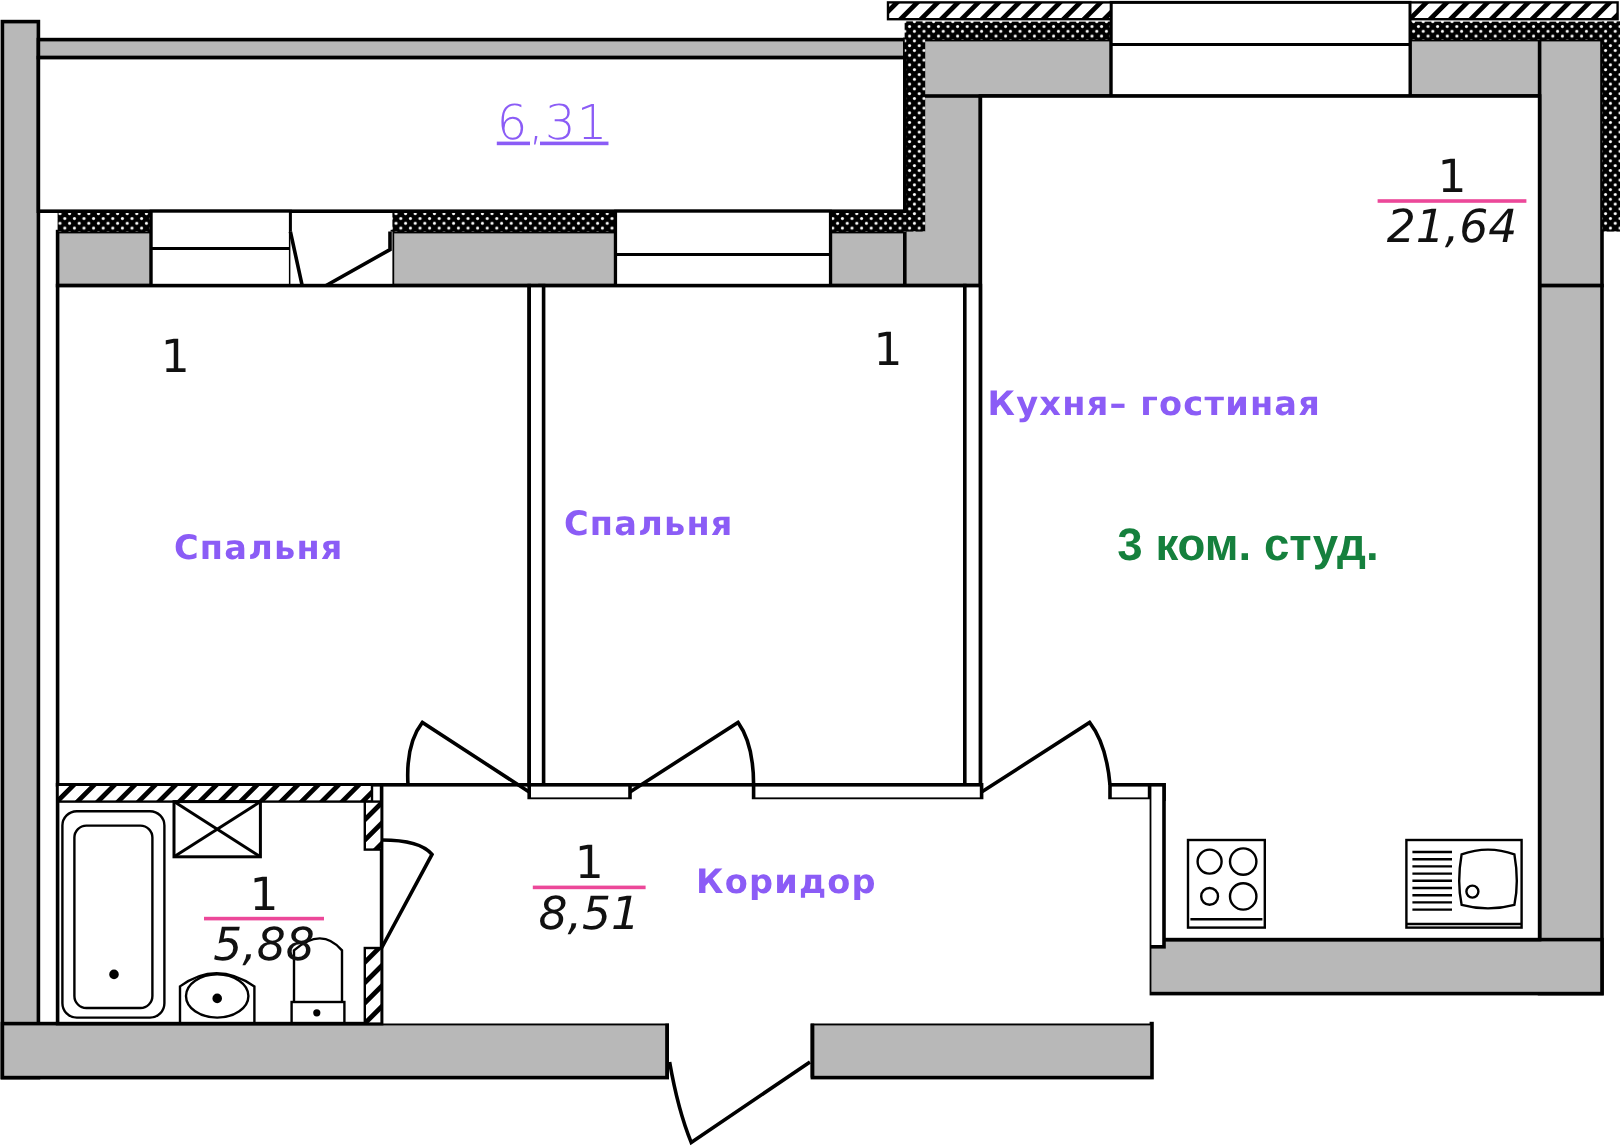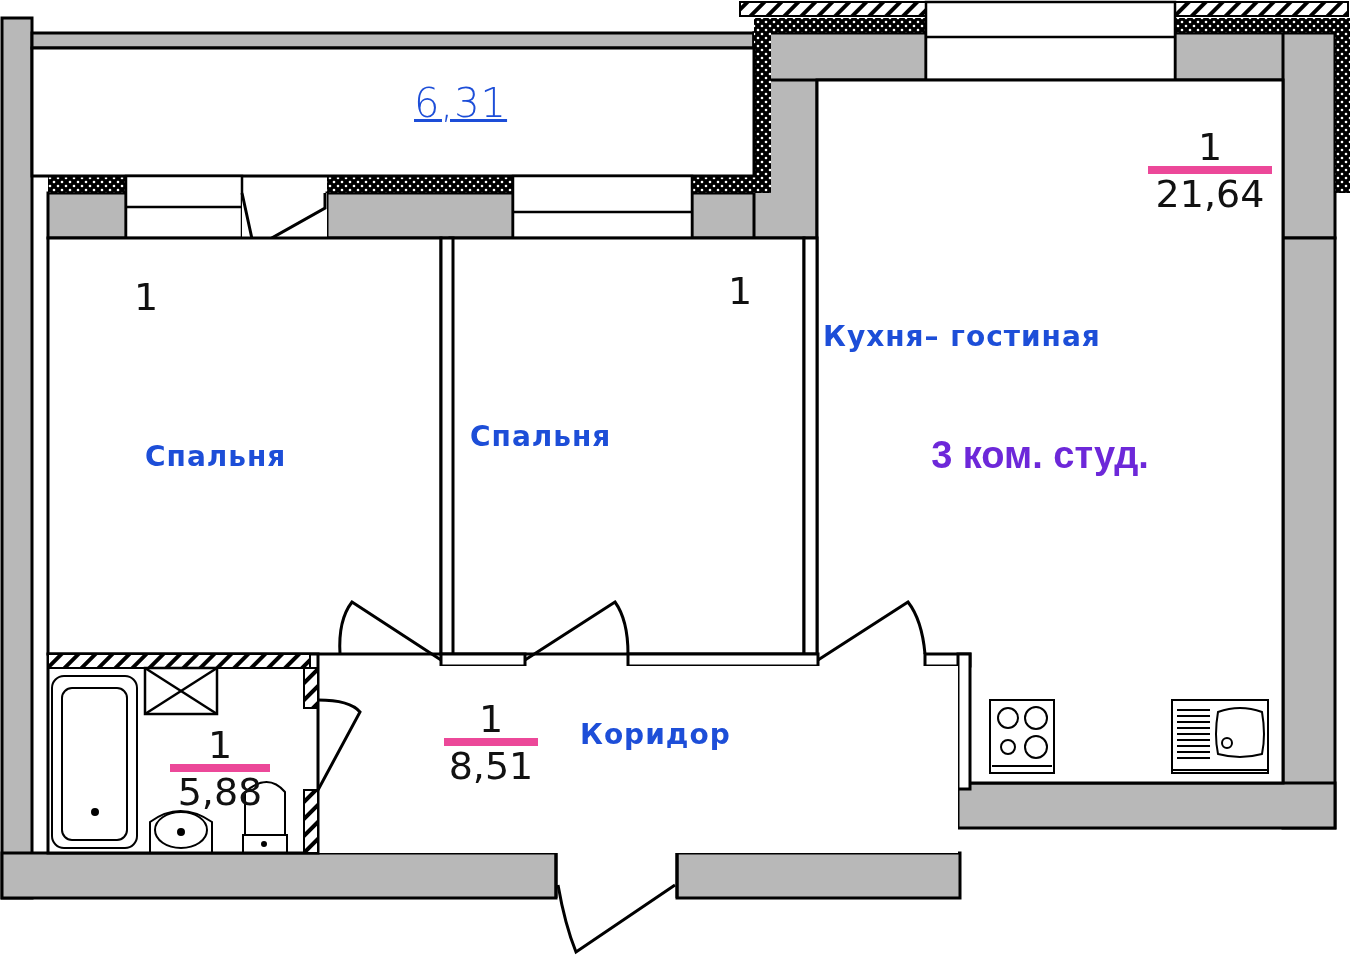--- a/index.html
+++ b/index.html
@@ -1,23 +1,23 @@
 <!DOCTYPE html>
 <html><head>
 <meta charset="utf-8">
 <style>
   html,body{margin:0;padding:0;background:#fff;}
   body{width:1350px;height:955px;overflow:hidden;position:relative;font-family:"DejaVu Sans",sans-serif;}
   svg{position:absolute;left:0;top:0;}
-  .lbl{position:absolute;color:#1d4ed8;white-space:nowrap;font-family:"DejaVu Sans",sans-serif;font-weight:300;letter-spacing:1px;}
+  .lbl{position:absolute;color:#8b5cf6;white-space:nowrap;font-family:"DejaVu Sans",sans-serif;font-weight:300;letter-spacing:1px;}
   .frac{position:absolute;text-align:center;color:#111;font-family:"DejaVu Sans",sans-serif;}
   .frac .num{display:block;font-size:38px;line-height:38px;}
-  .frac .den{display:block;font-size:38px;line-height:40px;border-top:8px solid #ec4899;padding:0 2px;}
+  .frac .den{display:block;font-size:38px;line-height:40px;border-top:3px solid #ec4899;padding:0 2px;font-style:italic;}
   .room-name{font-size:28px;font-weight:bold;}
-  .summary{position:absolute;text-align:center;font-family:"Liberation Sans",sans-serif;font-weight:bold;color:#6d28d9;font-size:38px;line-height:46px;}
+  .summary{position:absolute;text-align:center;font-family:"Liberation Sans",sans-serif;font-weight:bold;color:#15803d;font-size:38px;line-height:46px;}
 </style>
 </head>
 <body>
 
 <svg width="1350" height="955" viewBox="0 0 1350 955">
   <defs>
     <pattern id="dots" width="8" height="8" patternUnits="userSpaceOnUse">
       <rect width="8" height="8" fill="#000"></rect>
       <circle cx="2" cy="2" r="1.3" fill="#fff"></circle>
       <circle cx="6" cy="6" r="1.3" fill="#fff"></circle>

